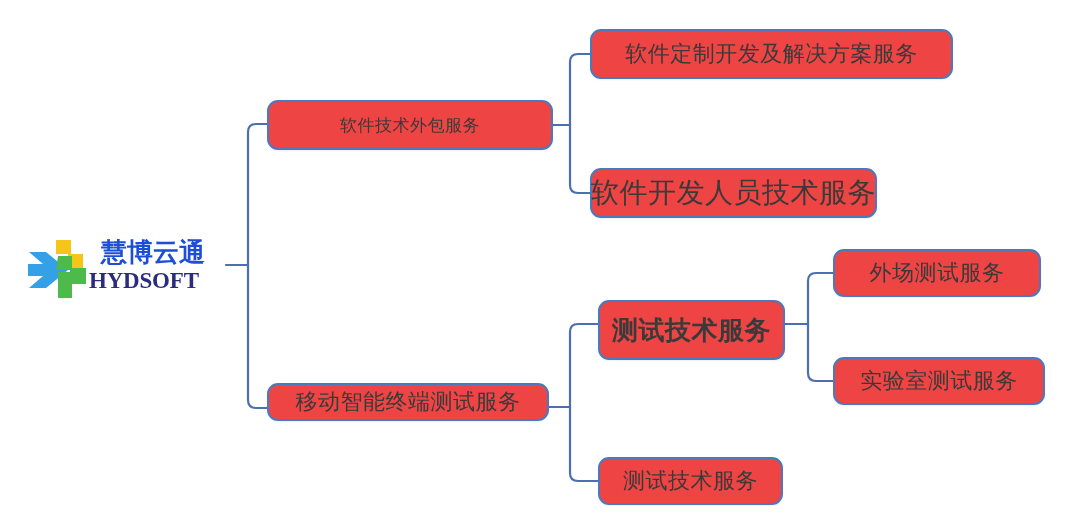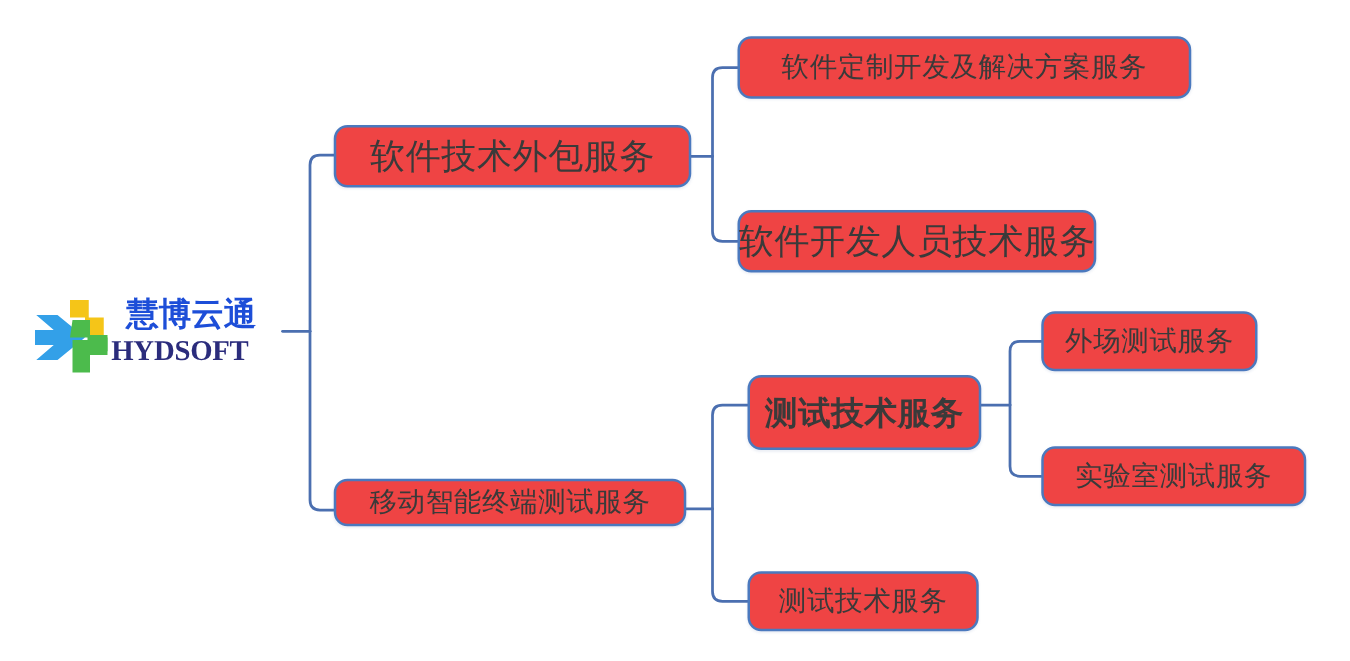--- a/index.html
+++ b/index.html
@@ -137,21 +137,21 @@
       <polygon fill="#4CBB4C" points="32,34 46,34 46,60 32,60"></polygon>
       <polygon fill="#4CBB4C" points="44,30 60,30 60,43 44,43"></polygon>
     </svg>
 
     <div id="logo-text">
       <span class="logo-cn">慧博云通</span>
       <span class="logo-en">HYDSOFT</span>
     </div>
   </div>
 
-  <div class="node" style="left:267px; top:100px; width:286px; height:50px; font-size:28px;">
+  <div class="node" style="left:267px; top:100px; width:286px; height:50px; font-size:17px;">
     <span class="node-label">软件技术外包服务</span>
   </div>
 
   <div class="node" style="left:267px; top:383px; width:282px; height:38px; font-size:22px;">
     <span class="node-label">移动智能终端测试服务</span>
   </div>
 
   <div class="node" style="left:590px; top:29px; width:363px; height:50px; font-size:22px;">
     <span class="node-label">软件定制开发及解决方案服务</span>
   </div>
@@ -161,21 +161,21 @@
   </div>
 
   <div class="node" style="left:598px; top:300px; width:187px; height:60px; font-size:26px;font-weight:bold;">
     <span class="node-label">测试技术服务</span>
   </div>
 
   <div class="node" style="left:598px; top:457px; width:185px; height:48px; font-size:22px;">
     <span class="node-label">测试技术服务</span>
   </div>
 
-  <div class="node" style="left:833px; top:249px; width:173px; height:48px; font-size:22px;">
+  <div class="node" style="left:833px; top:249px; width:208px; height:48px; font-size:22px;">
     <span class="node-label">外场测试服务</span>
   </div>
 
   <div class="node" style="left:833px; top:357px; width:212px; height:48px; font-size:22px;">
     <span class="node-label">实验室测试服务</span>
   </div>
 
 </div>
 
 </body></html>

